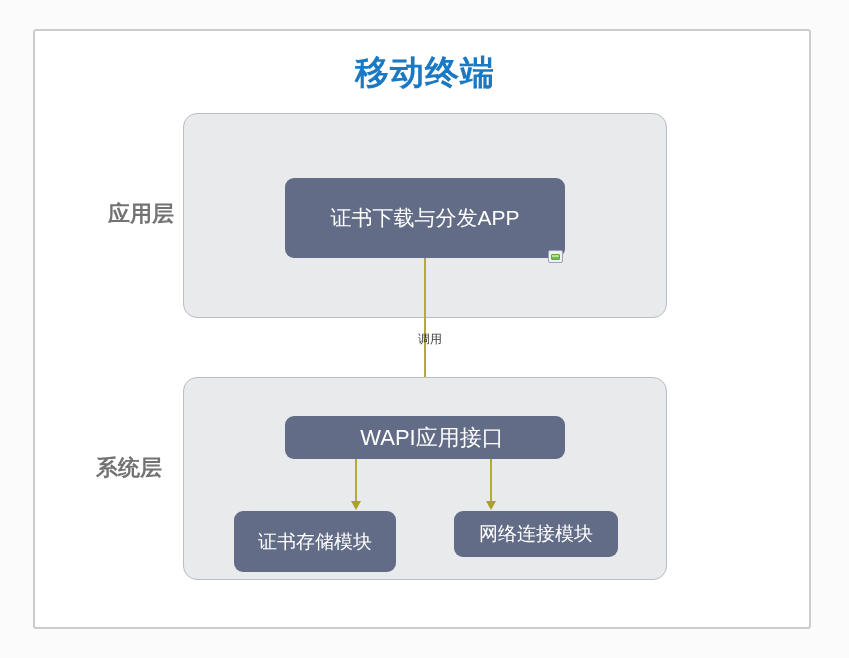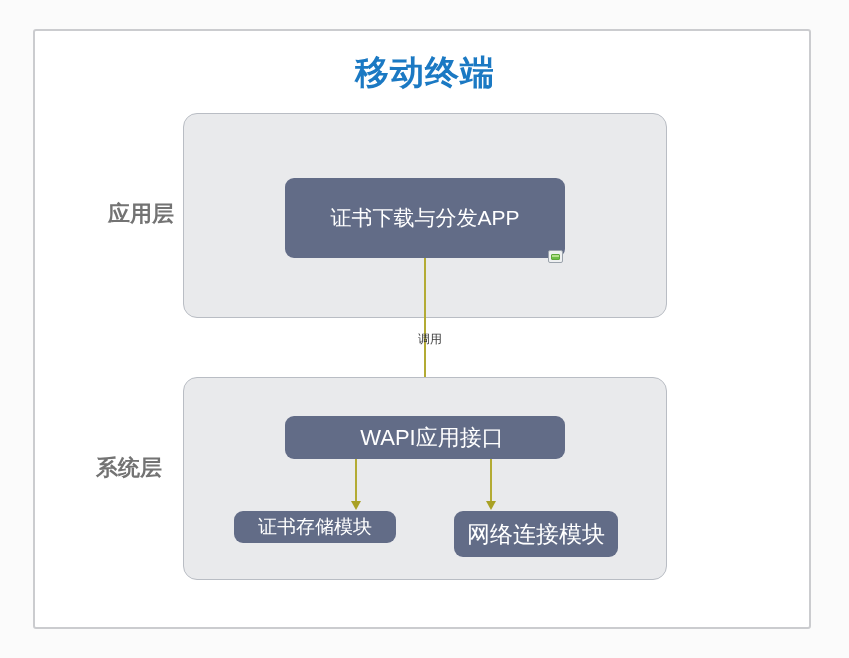--- a/index.html
+++ b/index.html
@@ -12,22 +12,22 @@
   .group-app { left:183px; top:113px; width:484px; height:205px; }
   .group-sys { left:183px; top:377px; width:484px; height:203px; }
   .layer-label { position:absolute; width:82px; text-align:center;
                  font-size:22px; font-weight:bold; color:#737373; }
   .layer-label-app { left:100px; top:199px; }
   .layer-label-sys { left:88px; top:453px; }
   .node { position:absolute; background:#626c87; border-radius:9px; color:#ffffff;
           display:flex; align-items:center; justify-content:center; box-sizing:border-box; }
   .node-app  { left:285px; top:178px; width:280px; height:80px; font-size:21px; }
   .node-wapi { left:285px; top:416px; width:280px; height:43px; font-size:22px;padding-left:14px; }
-  .node-cert { left:234px; top:511px; width:162px; height:32px; font-size:19px; }
-  .node-net  { left:454px; top:511px; width:164px; height:46px; font-size:23px; }
+  .node-cert { left:234px; top:511px; width:162px; height:61px; font-size:19px; }
+  .node-net  { left:454px; top:511px; width:164px; height:46px; font-size:19px; }
   .vline { position:absolute; width:2px; background:#b3ab34; }
   .line-call { left:424px; top:258px; height:149px; }
   .line-left { left:355px; top:459px; height:42px; }
   .line-right{ left:490px; top:459px; height:42px; }
   .arrowhead { position:absolute; width:0; height:0;
                border-left:5px solid transparent; border-right:5px solid transparent;
                border-top:9px solid #a9a125; }
   .head-call { left:420px; top:407px; }
   .head-left { left:351px; top:501px; }
   .head-right{ left:486px; top:501px; }

